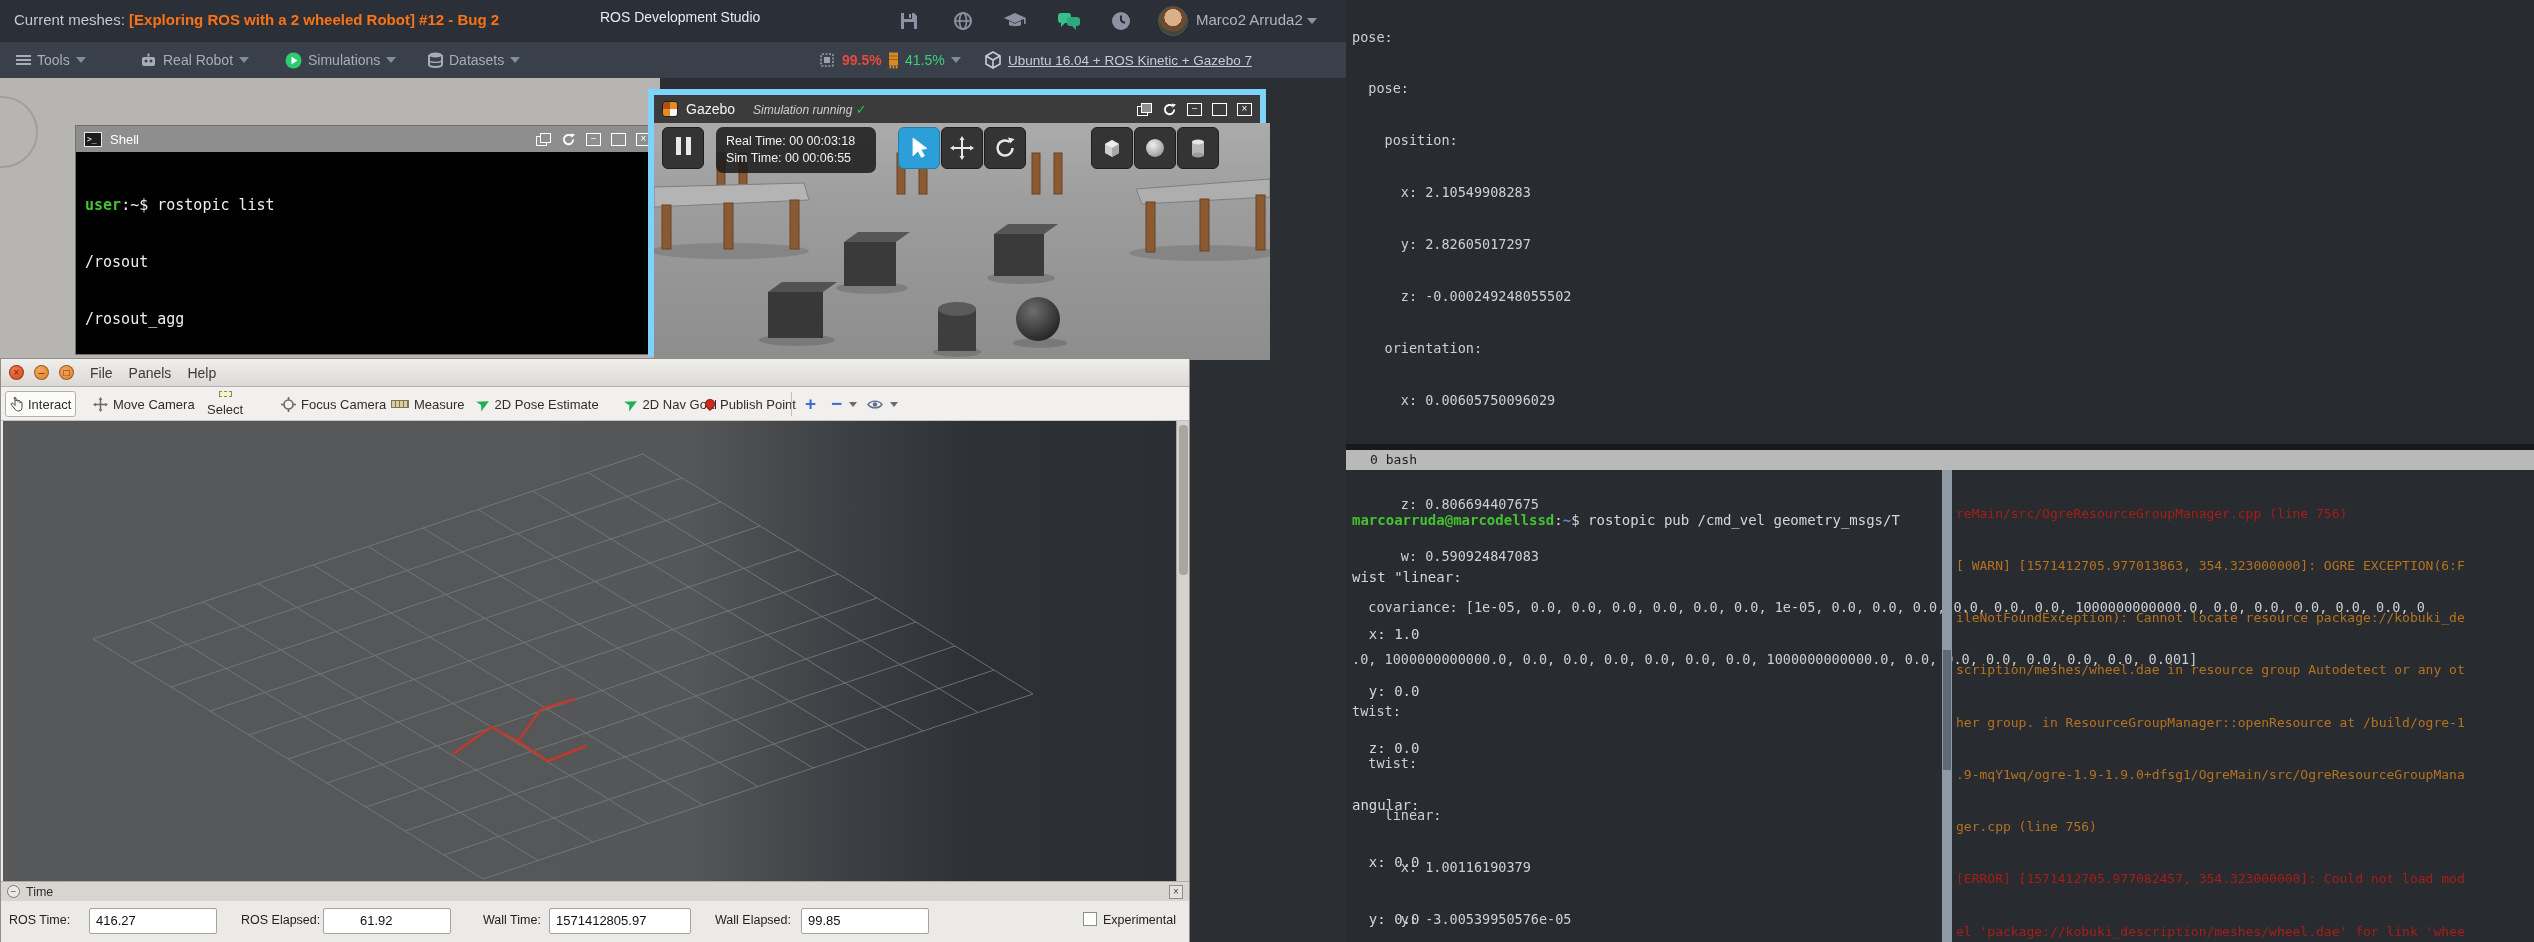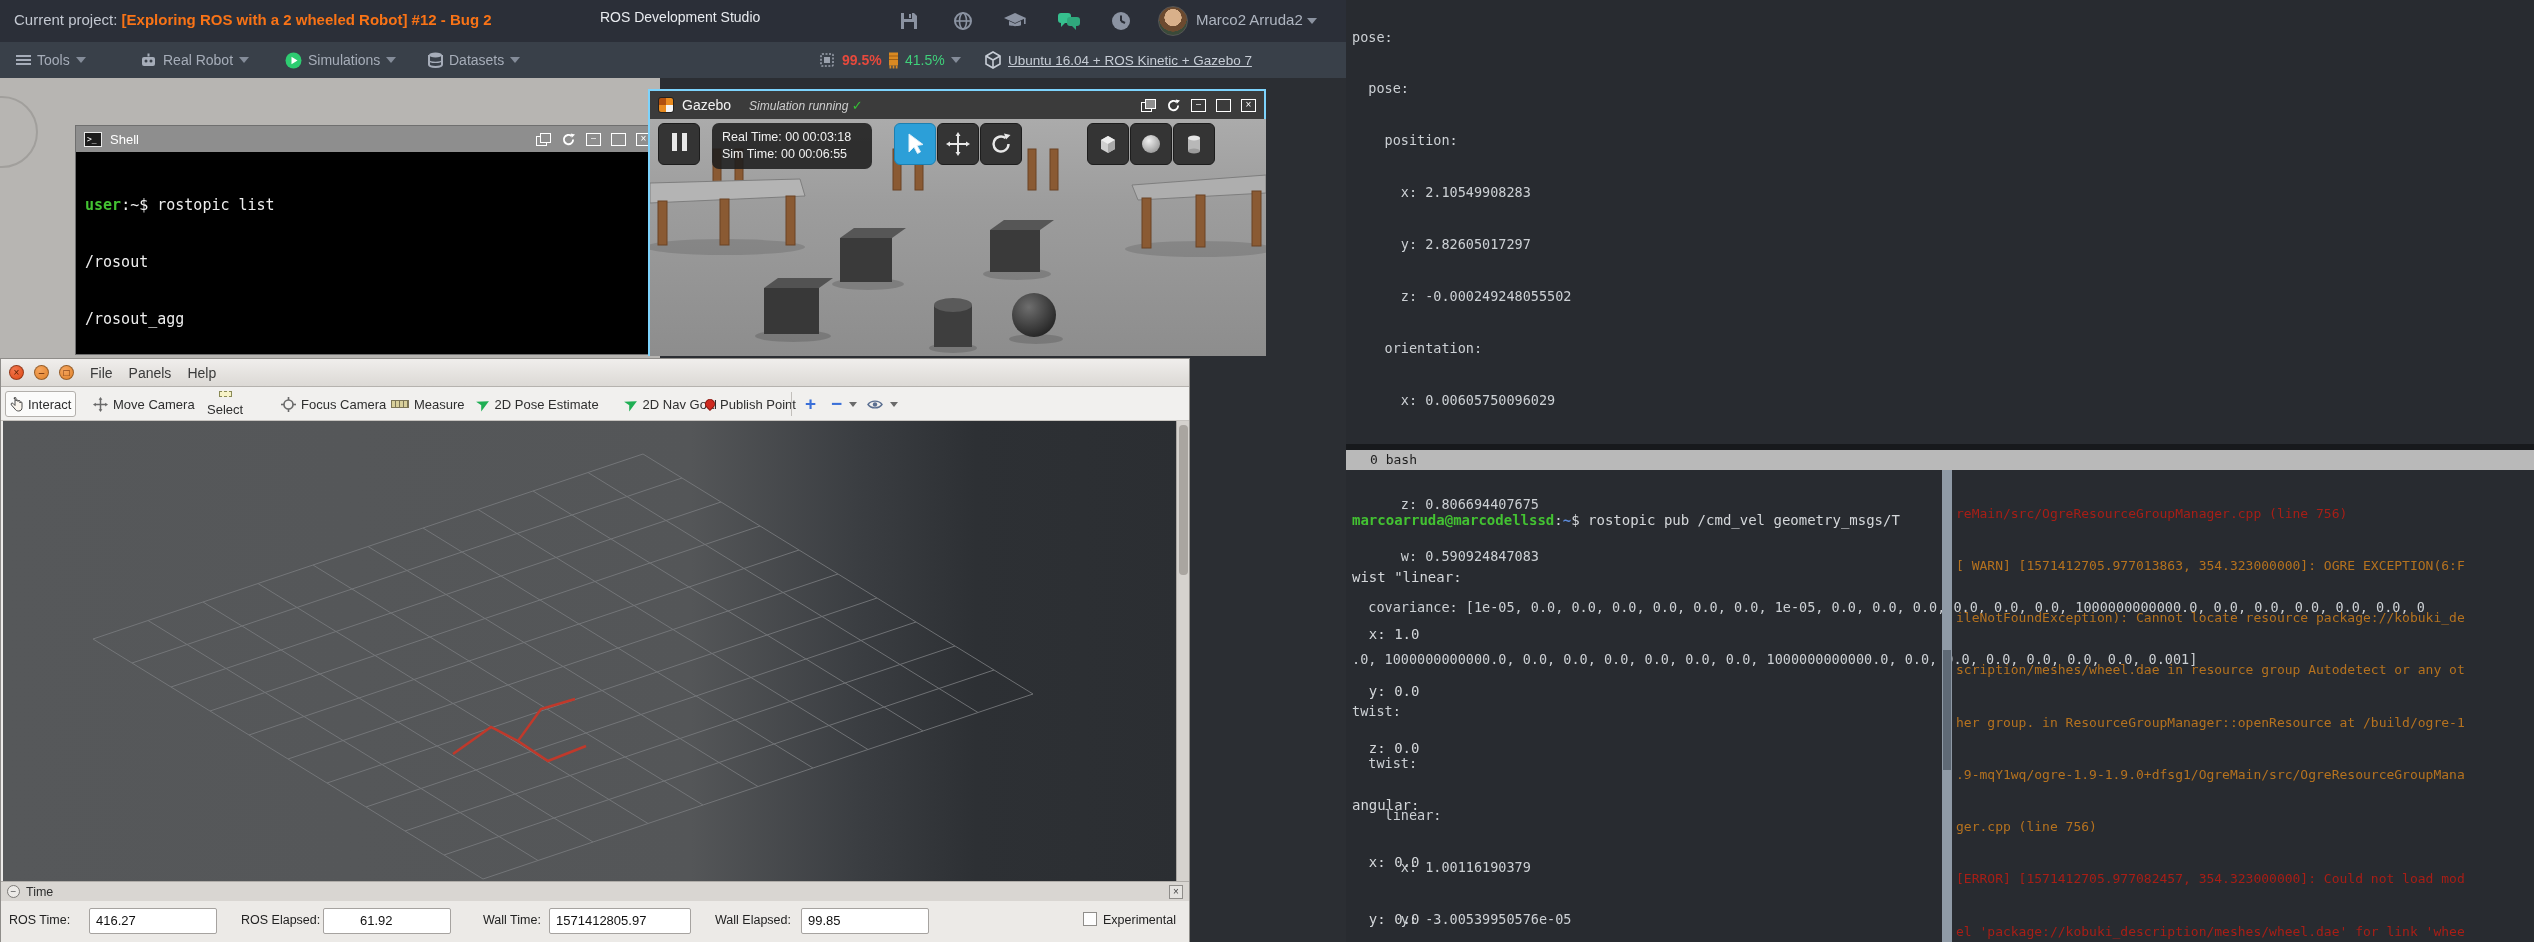--- a/index.html
+++ b/index.html
@@ -40,21 +40,21 @@
   .wc-dup::before { content:""; position:absolute; left:0; top:3px; width:9px; height:8px; border:1.5px solid #fff; }
   .wc-dup::after { content:""; position:absolute; left:4px; top:0; width:9px; height:8px; border:1.5px solid #fff; background:#8e8e8e; }
   .wc-box { border:1.5px solid #fff; }
   .wc-min { border:1.5px solid #fff; text-align:center; color:#fff; font-size:9px; line-height:9px; }
   .wc-close { border:1.5px solid #fff; text-align:center; color:#fff; font-size:10px; line-height:10px; }
   .sh-content { position:absolute; left:0; top:26px; right:0; bottom:0; background:#000; padding:6px 9px; font-family:"DejaVu Sans Mono", monospace; font-size:15px; line-height:19px; color:#eee; white-space:pre; }
   .p-green { color:#43c232; font-weight:bold; }
   .p-blue { color:#5d8bdb; font-weight:bold; }
   .cursor-box { display:inline-block; width:9px; height:15px; border:1.5px solid #fff; vertical-align:-2px; }
   
-  #gazebo-window { position:absolute; left:648px; top:89px; width:618px; height:267px; border:2px solid #7dd3fc; z-index:6; background:#8f8f8f; }
+  #gazebo-window { position:absolute; left:648px; top:89px; width:618px; height:267px; border:6px solid #7dd3fc; z-index:6; background:#8f8f8f; }
   .gz-titlebar { position:absolute; left:0; top:0; right:0; height:28px; background:#3b3b3b; display:flex; align-items:center; padding:0 8px; gap:8px; }
   .gz-logo { width:16px; height:16px; background:conic-gradient(#e88b20 0 25%, #f5f5f5 0 50%, #e88b20 0 75%, #b05010 0); border-radius:3px; border:1px solid #222; }
   .gz-title { color:#f2f2f2; font-size:14px; }
   .gz-status { color:#cfcfcf; font-size:12px; font-style:italic; margin-left:10px; }
   .gz-check { color:#35c135; font-size:13px; font-style:normal; }
   .gz-scene { position:absolute; left:0; top:28px; width:616px; height:237px; }
   .gz-btn { position:absolute; width:42px; height:42px; background:rgba(42,42,42,.92); border:1px solid #1d1d1d; border-radius:6px; display:flex; align-items:center; justify-content:center; z-index:3; }
   .gz-btn.sel { background:#2c9fd8; border-color:#1d7fb0; }
   .pause-bars i { display:inline-block; width:5px; height:18px; background:#e8e8e8; margin:0 2.5px; }
   .gz-timebox { position:absolute; left:62px; top:32px; width:160px; height:46px; background:rgba(30,30,30,.88); border-radius:7px; z-index:3;
@@ -110,21 +110,21 @@
 </head>
 <body>
 
 <div id="screen">
 
   <div id="workspace-light"></div>
   <div id="deco-circle"></div>
 
   <div id="ide-header">
     <div class="proj-line">
-      <span>Current project: </span><b>[Exploring ROS with a 2 wheeled Robot] #12 - Bug 2</b>
+      <span>Current meshes: </span><b>[Exploring ROS with a 2 wheeled Robot] #12 - Bug 2</b>
     </div>
     <div class="app-title">ROS Development Studio</div>
 
     <div class="hdr-ic" style="left:896px;">
       <svg width="20" height="20" viewBox="0 0 20 20">
           <path d="M2 2 h13 l3 3 v13 h-16 z" fill="#8b93a2"></path>
           <rect x="5" y="2" width="8" height="6" fill="#2b2f38"></rect>
           <rect x="10" y="3" width="2" height="4" fill="#8b93a2"></rect>
           <rect x="5" y="11" width="10" height="7" fill="#2b2f38"></rect>
         </svg>

